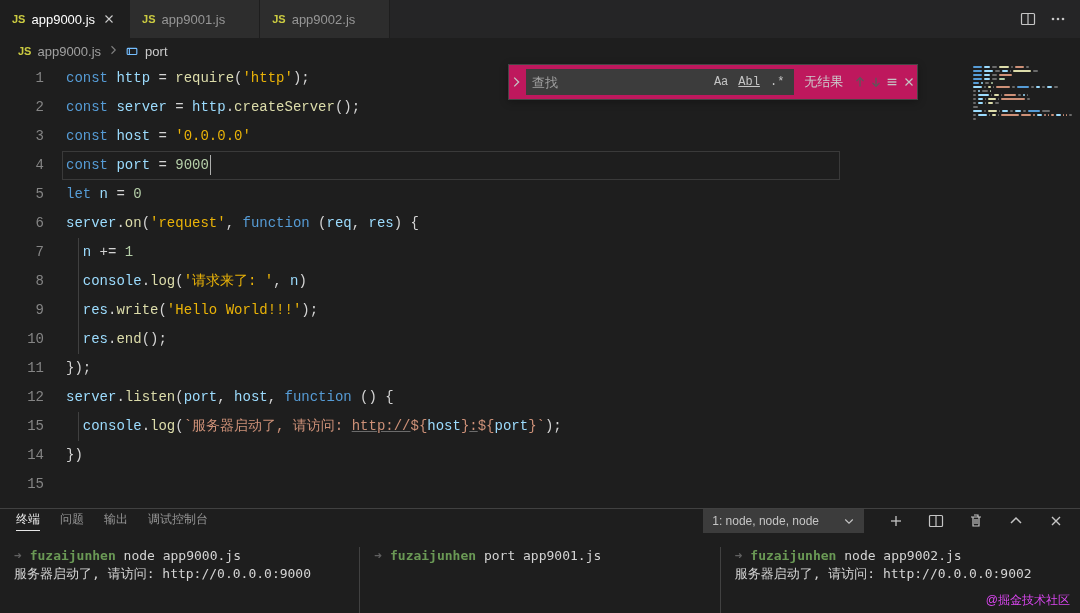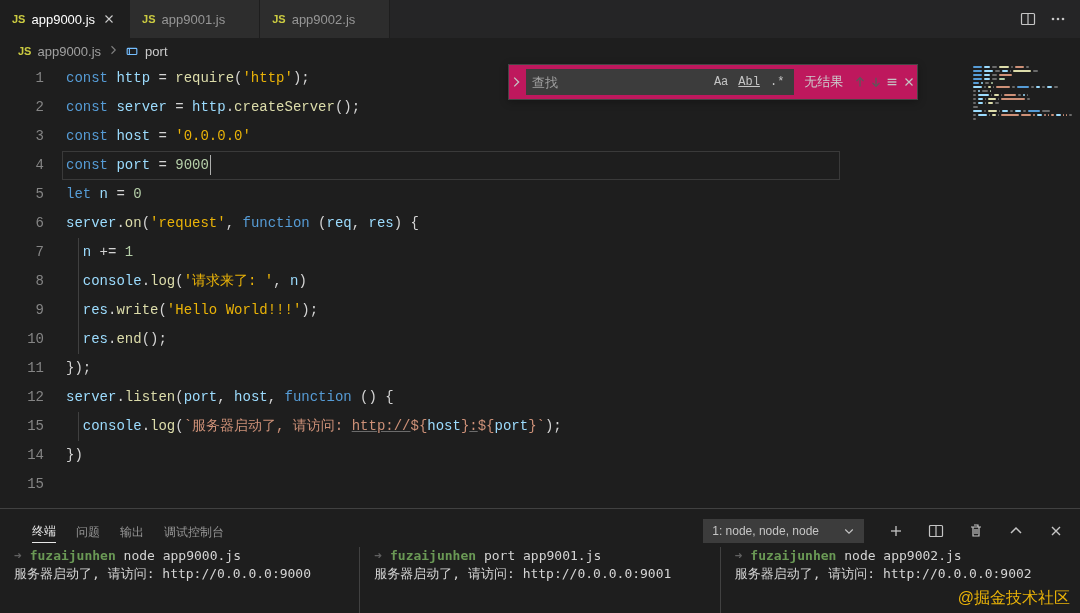--- a/index.html
+++ b/index.html
@@ -120,22 +120,22 @@
   }
   .minimap .ml { height: 2px; margin: 2px 8px; display:flex; gap:2px; }
   .minimap .mb { height:2px; border-radius:1px; }
 
   
   .panel {
     border-top: 1px solid #414141; background: #1e1e1e;
     height: 105px; display:flex; flex-direction:column;
   }
   .panel-tabs {
-    display:flex; align-items:flex-end; height: 34px;
-    padding: 0 16px; gap: 20px; font-size: 12px; margin-left: 16px;
+    display:flex; align-items:flex-start; height: 34px;
+    padding: 0 16px; gap: 20px; font-size: 12px;
   }
   .ptab { color: #969696; cursor:pointer; padding: 2px 0; }
   .ptab.active { color: #e7e7e7; border-bottom: 1px solid #e7e7e7; }
   .panel-actions {
     margin-left:auto; display:flex; align-items:center; gap: 24px; color:#c5c5c5;
   }
   .term-select {
     background:#3c3c3c; border:1px solid #3c3c3c; height:24px;
     display:flex; align-items:center; gap:24px; padding:0 8px; font-size:12px;
     cursor:pointer;
@@ -148,21 +148,21 @@
   }
   .term { flex:1; padding: 0 14px; border-right: 1px solid #414141; }
   .term:last-child { border-right:none; }
   .term .prompt { color:#606060; }
   .term .user { color:#6a9955; font-weight:bold; }
   .term .cmd  { color:#d4d4d4; }
   .term .out  { color:#d4d4d4; }
 
   .watermark {
     position:absolute; right:10px; bottom:4px;
-    color:#eab308; font-size:16px;
+    color:#d946ef; font-size:12px;
   }
 </style>
 </head>
 <body>
 
 <div class="tab-bar">
   <div class="tab active">
     <span class="js-badge">JS</span>
     <span>app9000.js</span>
     <span class="close">
@@ -456,21 +456,20 @@
       </div>
     </div>
   </div>
   <div class="terminals" id="terminals">
       <div class="term">
         <div><span class="prompt">➜  </span><span class="user">fuzaijunhen</span> <span class="cmd">node app9000.js</span></div>
         <div class="out">服务器启动了, 请访问: http://0.0.0.0:9000</div>
       </div>
       <div class="term">
         <div><span class="prompt">➜  </span><span class="user">fuzaijunhen</span> <span class="cmd">port app9001.js</span></div>
-        <div class="out">服务器启动了, 请访问: http://0.0.0.0:9001</div>
       </div>
       <div class="term">
         <div><span class="prompt">➜  </span><span class="user">fuzaijunhen</span> <span class="cmd">node app9002.js</span></div>
         <div class="out">服务器启动了, 请访问: http://0.0.0.0:9002</div>
       </div>
     </div>
 </div>
 
 <div class="watermark">@掘金技术社区</div>
 

